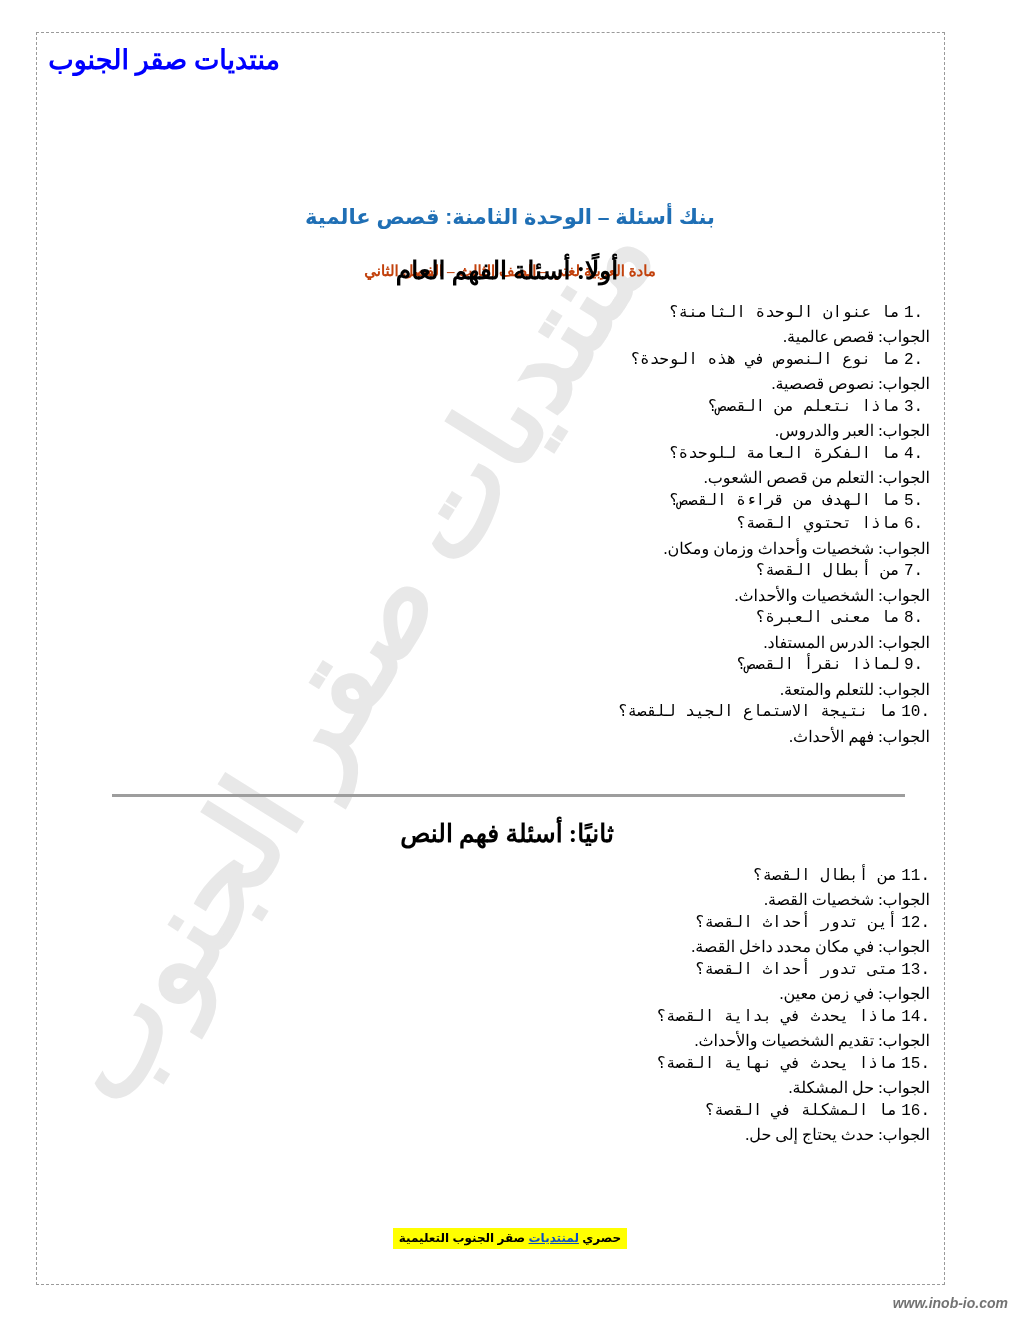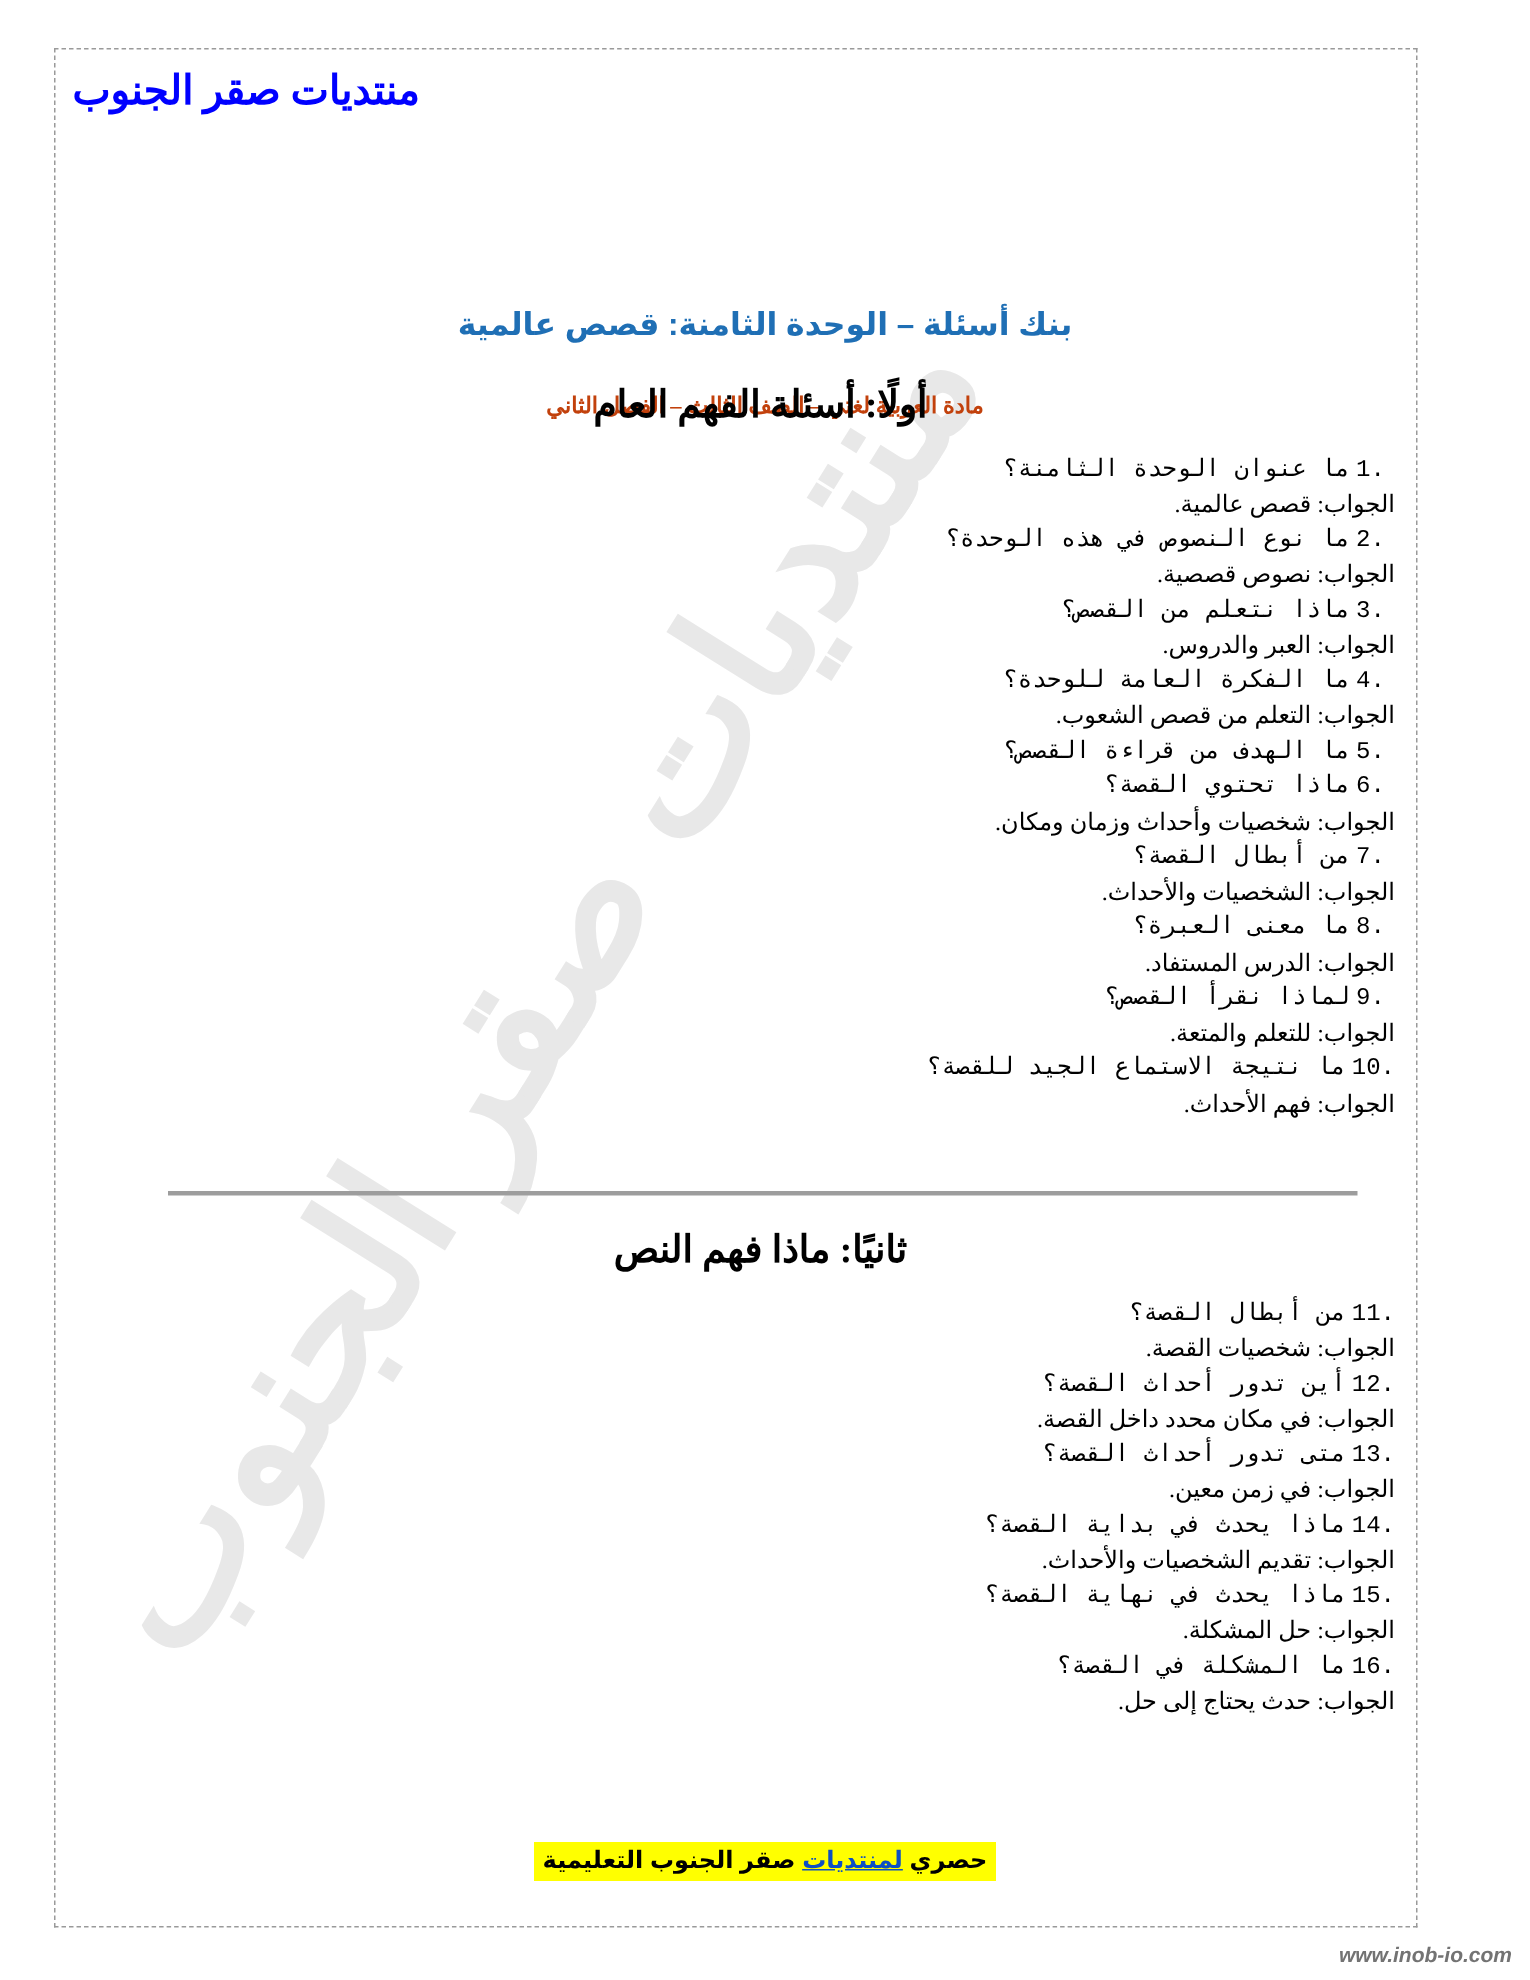--- a/index.html
+++ b/index.html
@@ -193,21 +193,21 @@
     right: 0;
     top: 1228px;
     text-align: center;
     direction: rtl;
   }
   .footer-banner-inner {
     display: inline-block;
     background: #ffff00;
     padding: 2px 6px;
     font-family: "Liberation Sans", "DejaVu Sans", sans-serif;
-    font-size: 16px;
+    font-size: 12px;
     font-weight: bold;
     color: #000000;
     white-space: nowrap;
     line-height: 1.4;
   }
   .footer-link {
     color: #0d4fc4;
     text-decoration: underline;
   }
 
@@ -287,21 +287,21 @@
         <li class="qa-item">
           <div class="qa-question"><span class="qa-num">10.</span><span>ما نتيجة الاستماع الجيد للقصة؟</span></div>
           <div class="qa-answer">الجواب: فهم الأحداث.</div>
         </li>
       </ol>
   </div>
 
   <hr class="divider">
 
   <div class="section section-two">
-    <h2 class="section-heading">ثانيًا: ماذا فهم النص</h2>
+    <h2 class="section-heading">ثانيًا: أسئلة فهم النص</h2>
     <ol class="qa-list" id="list-1">
         <li class="qa-item">
           <div class="qa-question"><span class="qa-num">11.</span><span>من أبطال القصة؟</span></div>
           <div class="qa-answer">الجواب: شخصيات القصة.</div>
         </li>
         <li class="qa-item">
           <div class="qa-question"><span class="qa-num">12.</span><span>أين تدور أحداث القصة؟</span></div>
           <div class="qa-answer">الجواب: في مكان محدد داخل القصة.</div>
         </li>
         <li class="qa-item">

